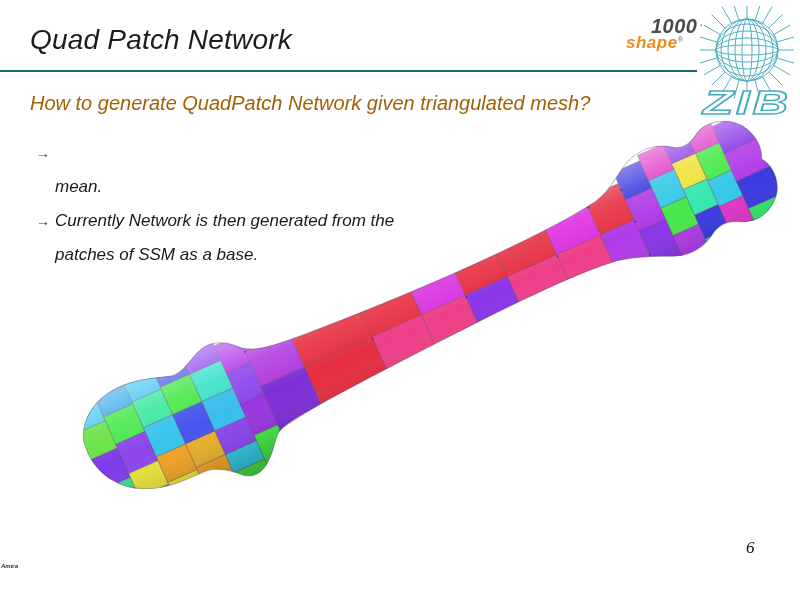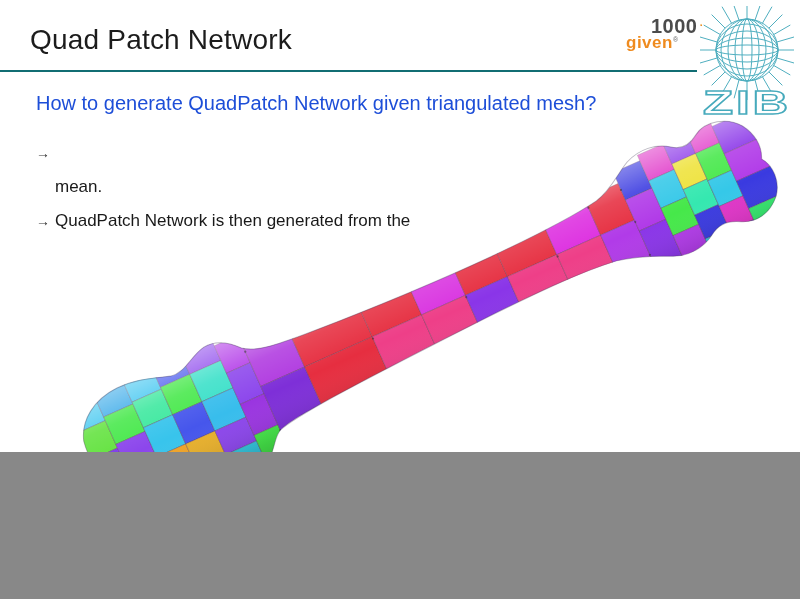--- a/index.html
+++ b/index.html
@@ -1,26 +1,26 @@
 <!DOCTYPE html>
 <html><head>
 <meta charset="utf-8">
 <style>
   html,body{margin:0;padding:0;background:#888;}
   .slide{
-    position:relative;width:800px;height:452px;background:#ffffff;
-    overflow:hidden;font-family:"Liberation Sans",sans-serif;
+    position:relative;width:800px;height:599px;background:#ffffff;
+    overflow:hidden;font-family:"Liberation Sans",sans-serif;font-style:italic;
   }
   .title{
     position:absolute;left:30px;top:24px;font-size:28px;color:#1c1c1c;
     letter-spacing:0.2px;font-weight:normal;margin:0;
   }
   .rule{position:absolute;left:0;top:70px;width:697px;height:2px;background:#116d73;}
   .subtitle{
-    position:absolute;left:36px;top:92px;font-size:20px;color:#1d4ed8;
+    position:absolute;left:30px;top:92px;font-size:20px;color:#a16207;
     font-weight:normal;margin:0;
   }
   .bullets{
     position:absolute;left:36px;top:136px;margin:0;padding:0;list-style:none;
     font-size:17px;color:#191919;
   }
   .bullets li{display:flex;line-height:34px;}
   .bullets .arrow{width:19px;font-size:14px;color:#333;flex:0 0 19px;}
   
   .ts-logo{position:absolute;left:612px;top:16px;width:90px;line-height:1;}
@@ -61,21 +61,21 @@
             <stop offset="55%" stop-color="#f59a28"></stop>
             <stop offset="100%" stop-color="#cf6d10"></stop>
           </radialGradient>
         </defs>
         <circle cx="13" cy="11.5" r="10.5" fill="url(#sg)" stroke="#b35c0c" stroke-width="0.6"></circle>
         <path d="M4.5,13 C7,5.5 17,3.5 22.5,8.5" stroke="#ffffff" stroke-width="2.4" fill="none"></path>
         <path d="M21.5,9 L25,6.5" stroke="#ffffff" stroke-width="1.6" fill="none"></path>
       </svg>
     </div>
     <div class="ts-row2">
-      <span class="ts-shapes">given</span><span class="ts-reg">®</span>
+      <span class="ts-shapes">shape</span><span class="ts-reg">®</span>
     </div>
   </div>
 
   <svg class="zib-logo" width="94" height="112" viewBox="0 0 94 112">
     <g stroke="#46aabc" stroke-width="1" fill="none" opacity="0.95">
       <ellipse cx="47" cy="44" rx="31" ry="31"></ellipse>
       <ellipse cx="47" cy="44" rx="26" ry="31"></ellipse>
       <ellipse cx="47" cy="44" rx="19" ry="31"></ellipse>
       <ellipse cx="47" cy="44" rx="12" ry="31"></ellipse>
       <ellipse cx="47" cy="44" rx="5" ry="31"></ellipse>
@@ -113,21 +113,21 @@
 
   <h2 class="subtitle">How to generate QuadPatch Network given triangulated mesh?</h2>
 
   <ul class="bullets">
     <li>
       <span class="arrow">→</span>
       <span class="bl"><br><span>mean.</span></span>
     </li>
     <li>
       <span class="arrow">→</span>
-      <span class="bl"><span>QuadPatch Network is then generated from the</span><br></span>
+      <span class="bl"><span>Currently Network is then generated from the</span><br><span>patches of SSM as a base.</span></span>
     </li>
   </ul>
 
   <svg class="bone" width="800" height="599" viewBox="0 0 800 599">
     <defs>
       <clipPath id="boneClip">
         <path d="M -8,-22 C -2,-42 18,-56 44,-57 C 66,-58 84,-50 98,-46 C 112,-43 124,-56 140,-59 C 154,-61 166,-52 174,-43 C 186,-33 210,-31 250,-29 C 310,-26 380,-24 440,-25 C 490,-26 530,-28 558,-33 C 576,-37 588,-49 602,-56 C 618,-63 636,-61 648,-52 C 657,-45 666,-46 676,-53 C 690,-62 712,-56 722,-42 C 730,-30 732,-16 726,-4 C 734,6 734,24 724,36 C 712,49 696,52 682,45 C 670,38 660,38 650,45 C 638,53 620,56 604,48 C 590,42 574,34 552,30 C 510,25 460,27 410,29 C 350,32 290,35 240,39 C 205,42 186,44 176,48 C 168,52 164,62 154,70 C 146,78 134,82 124,74 C 116,66 104,56 92,55 C 74,55 50,56 30,47 C 8,38 -14,14 -8,-22 Z"></path>
       </clipPath>
       <linearGradient id="shade" gradientUnits="userSpaceOnUse" x1="0" y1="-70" x2="0" y2="90">
         <stop offset="0" stop-color="#ffffff" stop-opacity="0.55"></stop>

